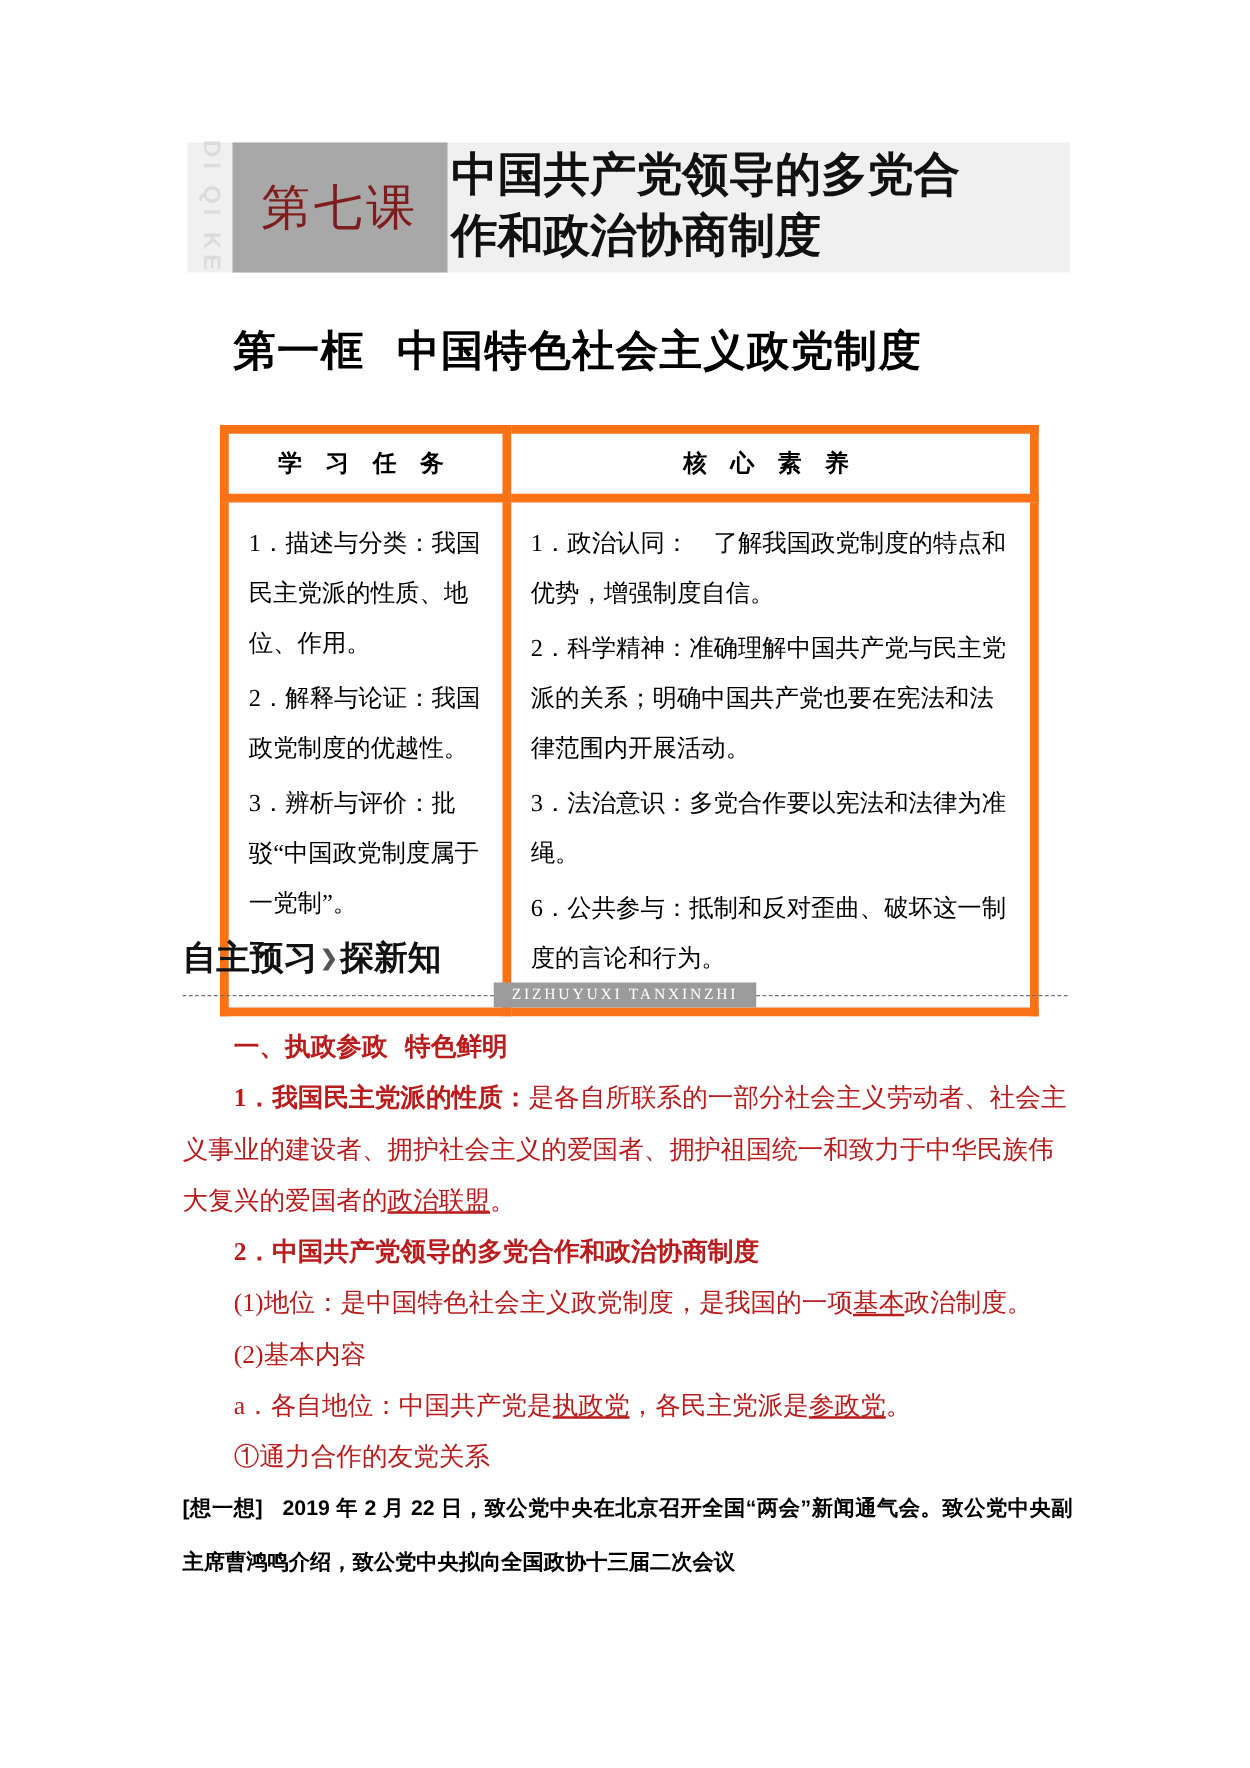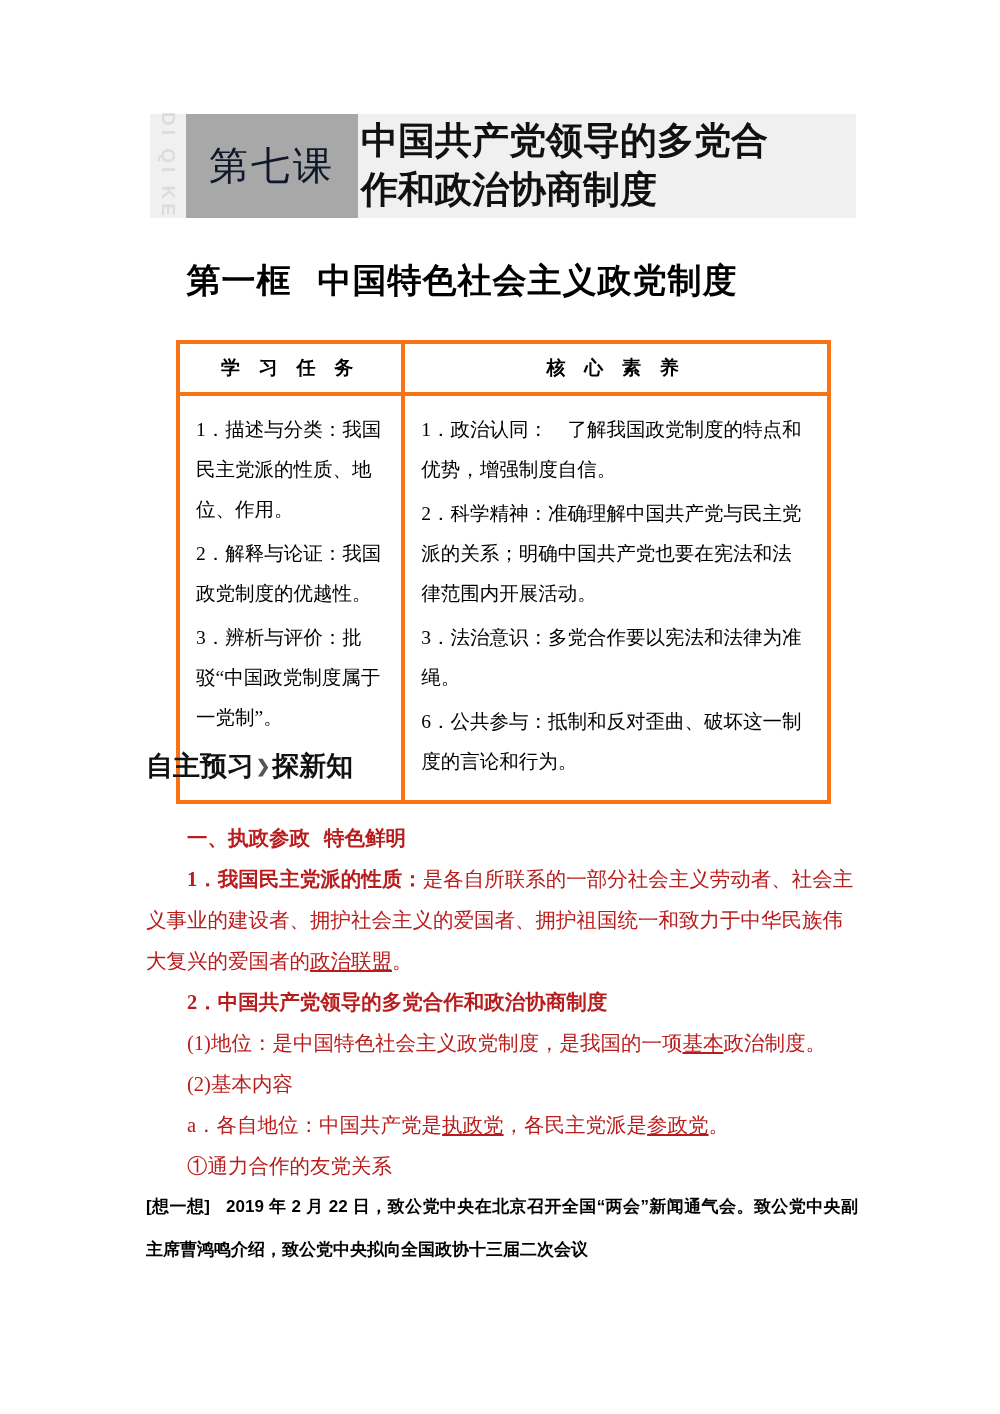--- a/index.html
+++ b/index.html
@@ -45,21 +45,21 @@
     letter-spacing: 4px;
   }
   .chapter-badge {
     flex: 0 0 172px;
     background: #a8a8a8;
     display: flex;
     align-items: center;
     justify-content: center;
   }
   .chapter-badge span {
-    color: #0f172a;
+    color: #7f1d1d;
     font-family: "Liberation Serif", serif;
     font-size: 39px;
     font-weight: 400;
     letter-spacing: 3px;
   }
   .chapter-title {
     flex: 1 1 auto;
     display: flex;
     flex-direction: column;
     justify-content: center;
@@ -96,21 +96,21 @@
     position: absolute;
     left: 176px;
     top: 340px;
     width: 655px;
     border-collapse: collapse;
     border: 1px solid #000;
     border-left: 3px double #000;
     background: #fff;
   }
   .obj-table td, .obj-table th {
-    border: 4px solid #f97316;
+    border: 7px solid #f97316;
     vertical-align: top;
     padding: 0;
   }
   .obj-head {
     text-align: center;
     font-family: "Liberation Serif", serif;
     font-size: 19px;
     font-weight: bold;
     letter-spacing: 7px;
     padding: 11px 0 11px 0 !important;
@@ -258,20 +258,25 @@
       </div>
     </td>
   </tr>
 </tbody>
   </table>
 
 <div class="banner">
   <div class="banner-title">
     <span>自主预习</span><span class="arrow">❯</span><span>探新知</span>
   </div>
+  <div class="banner-rule">
+    <div class="dash"></div>
+    <div class="banner-pinyin">ZIZHUYUXI TANXINZHI</div>
+    <div class="dash"></div>
+  </div>
 </div>
 
 <div class="body-copy">
 
   <p class="p-head"><span>一、执政参政</span><span class="sp"></span><span>特色鲜明</span></p>
 
   <p class="p-ind"><span class="bold">1．我国民主党派的性质：</span><span>是各自所联系的一部分社会主义劳动者、社会主义事业的建设者、拥护社会主义的爱国者、拥护祖国统一和致力于中华民族伟大复兴的爱国者的</span><span class="ul">政治联盟</span><span>。</span></p>
 
   <p class="p-ind bold">2．中国共产党领导的多党合作和政治协商制度</p>
 

